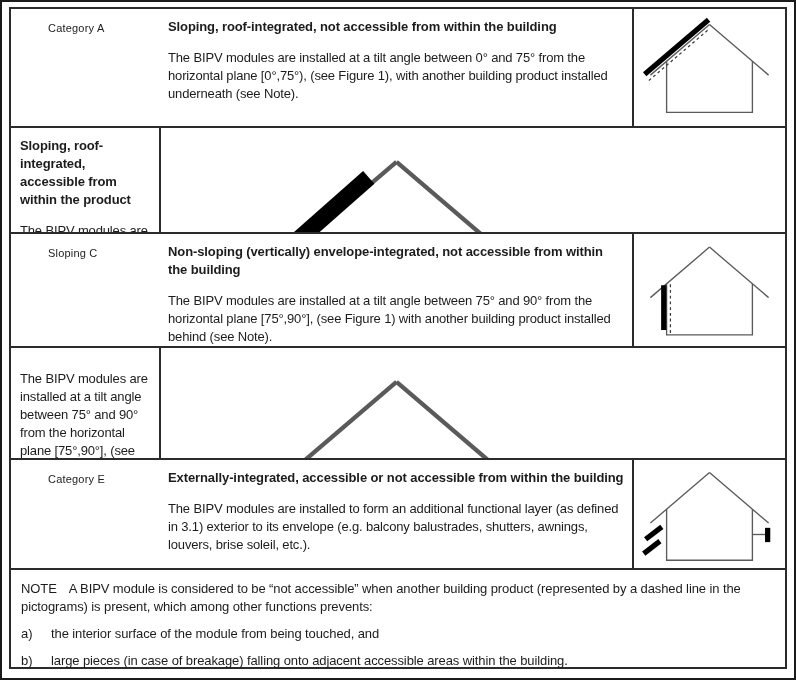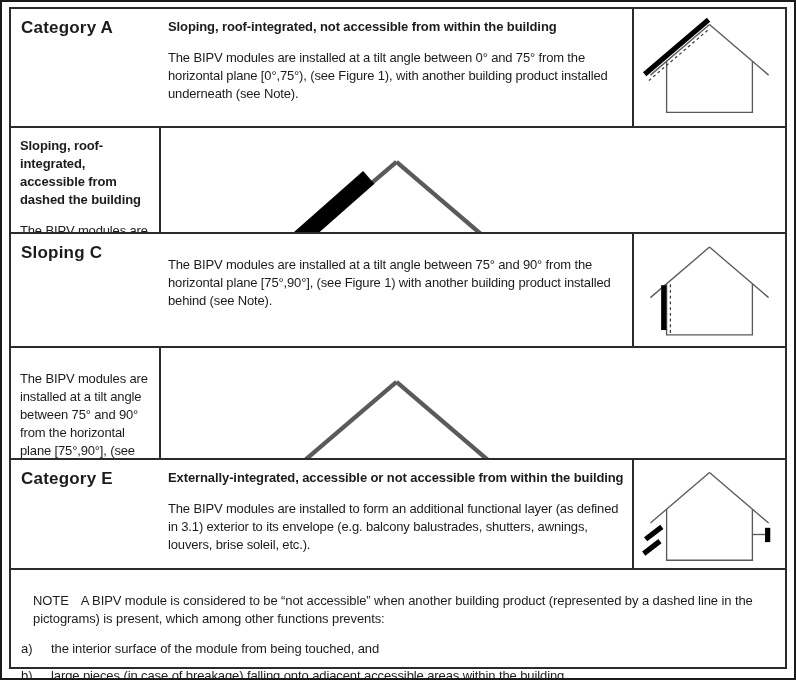--- a/index.html
+++ b/index.html
@@ -17,42 +17,42 @@
     display:grid;
     grid-template-rows:119px 106px 114px 112px 110px auto;
   }
   .cat-row{
     display:grid;
     grid-template-columns:148px auto 153px;
     border-bottom:2px solid var(--border,#2b2b2b);
     overflow:hidden;
   }
   .cat-cell{padding:9px 4px 0 10px;}
-  .cat-label{font-weight:bold;font-size:17px;letter-spacing:.2px;}
+  .cat-label{font-weight:normal;font-size:11px;letter-spacing:.2px;margin-left:27px;}
   .txt-cell{padding:9px 8px 0 9px;}
   .row-title{
     font-weight:bold;font-size:13px;line-height:18px;
     letter-spacing:-0.1px;margin:0;
   }
   .row-body{
     font-size:13px;line-height:18px;letter-spacing:-0.15px;
     margin:13px 0 0 0;white-space:pre-wrap;
   }
   .picto-cell{
     border-left:2px solid var(--border,#2b2b2b);
     display:flex;align-items:center;justify-content:center;
     padding:3px 4px;
   }
   .picto-cell svg{width:100%;height:100%;}
   .house{stroke:var(--outline,#5a5a5a);stroke-width:1.4;fill:none;}
   .module{stroke:var(--module,#000);stroke-width:5.5;stroke-linecap:butt;}
   .dash{stroke:#3c3c3c;stroke-width:1.3;stroke-dasharray:3,3;fill:none;}
   .thin{stroke:var(--outline,#5a5a5a);stroke-width:1.4;}
   .note-row{padding:10px 12px 6px 10px;font-size:13px;line-height:18px;}
-  .note-p{margin:12px;letter-spacing:-0.1px;}
+  .note-p{margin:0;letter-spacing:-0.1px;}
   .note-label{margin-right:12px;}
   .note-item{display:flex;margin-top:9px;letter-spacing:-0.1px;}
   .note-marker{flex:0 0 30px;}
 </style>
 </head>
 <body>
 
 <div class="page">
   <div class="doc-table">
 
@@ -72,40 +72,41 @@
             <path d="M30,48.5 L30,102 L120,102 L120,48.5"></path>
           </g>
           <line class="dash" x1="73" y1="16" x2="11" y2="69"></line>
           <line class="module" x1="74" y1="5" x2="7" y2="62"></line>
         </svg>
       </div>
     </div>
 
     <div class="cat-row">
       <div class="txt-cell">
-        <p class="row-title">Sloping, roof-integrated, accessible from dashed the building</p>
+        <p class="row-title">Sloping, roof-integrated, accessible from within the product</p>
         <p class="row-body">The BIPV modules are installed at a tilt angle between 0°and 75° from the horizontal plane   [0°,75°), (see Figure 1).</p>
       </div>
       <div class="picto-cell">
         <svg viewBox="0 0 150 110" preserveAspectRatio="xMidYMid meet">
           <g class="house">
             <line x1="75" y1="10" x2="13" y2="63"></line>
             <line x1="75" y1="10" x2="137" y2="63"></line>
             <path d="M30,48.5 L30,102 L120,102 L120,48.5"></path>
           </g>
           <line class="module" x1="66" y1="15" x2="40" y2="38"></line>
         </svg>
       </div>
     </div>
 
     <div class="cat-row">
       <div class="cat-cell">
         <span class="cat-label">Sloping C</span>
       </div>
       <div class="txt-cell">
+        <p class="row-title">Non-sloping (vertically) envelope-integrated, not accessible from within the building</p>
         <p class="row-body">The BIPV modules are installed at a tilt angle between 75° and 90° from the horizontal plane [75°,90°], (see Figure 1) with another building product installed behind (see Note).</p>
       </div>
       <div class="picto-cell">
         <svg viewBox="0 0 150 110" preserveAspectRatio="xMidYMid meet">
           <g class="house">
             <line x1="75" y1="10" x2="13" y2="63"></line>
             <line x1="75" y1="10" x2="137" y2="63"></line>
             <path d="M30,48.5 L30,102 L120,102 L120,48.5"></path>
           </g>
           <line class="dash" x1="34" y1="49" x2="34" y2="101"></line>

